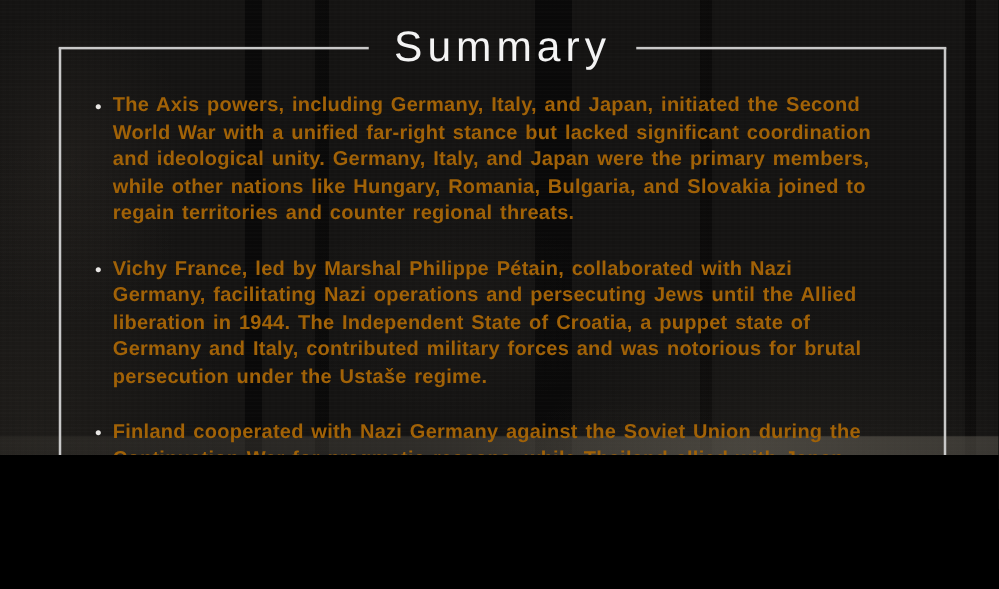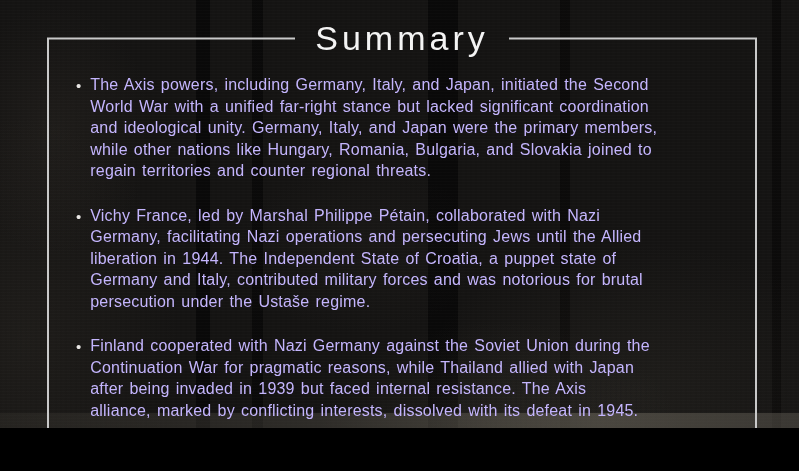--- a/index.html
+++ b/index.html
@@ -3,21 +3,21 @@
 <meta charset="utf-8">
 <style>
   html, body {
     margin: 0;
     padding: 0;
     background: #000;
   }
   .slide {
     position: relative;
     width: 799px;
-    height: 428px;
+    height: 364px;
     overflow: hidden;
     background: #151413;
     font-family: "Liberation Sans", sans-serif;
   }
   
   .photo {
     position: absolute;
     inset: 0;
     background:
       radial-gradient(140px 180px at 55px 130px, rgba(72,64,56,0.20), transparent 70%),
@@ -101,23 +101,23 @@
     margin-top: 23px;
   }
   .dot {
     color: #e9e7e5;
     font-size: 15px;
     line-height: 21.5px;
     transform: translateY(1px);
   }
   .btext {
     white-space: pre-line;
-    color: #c4b5fd;
+    color: #a16207;
     font-size: 16px;
-    font-weight: 400;
+    font-weight: 700;
     line-height: 21.5px;
     letter-spacing: 0.2px;
     word-spacing: 1.5px;
   }
 </style>
 </head>
 <body>
 
 <div class="slide">
   <div class="photo"></div>

